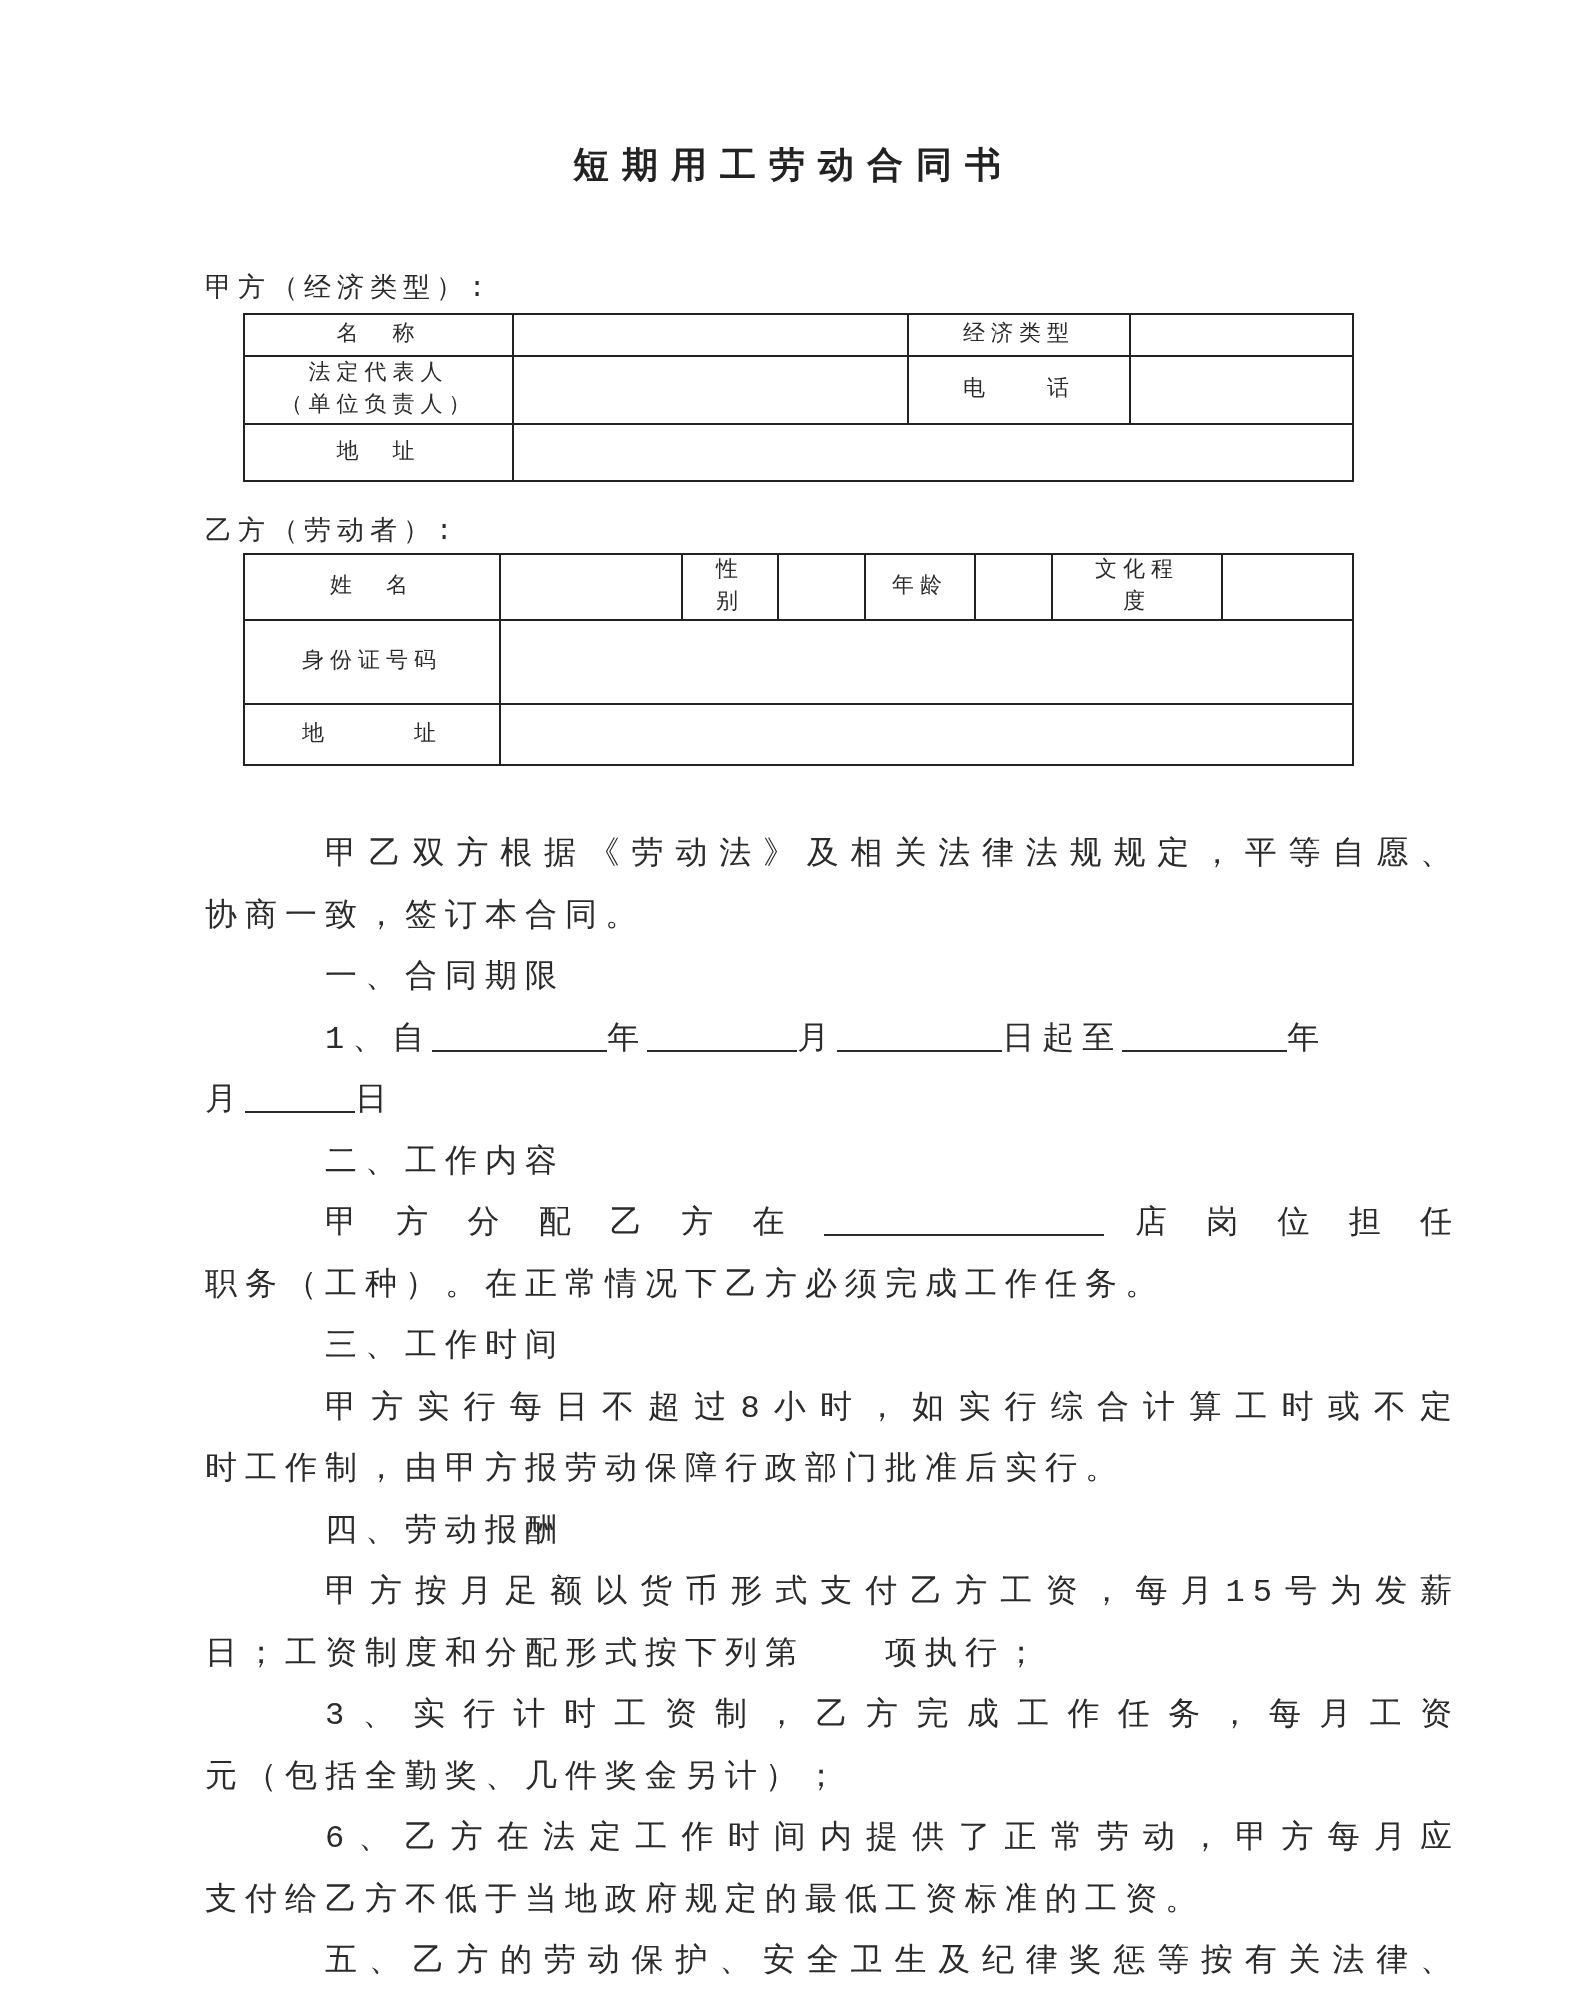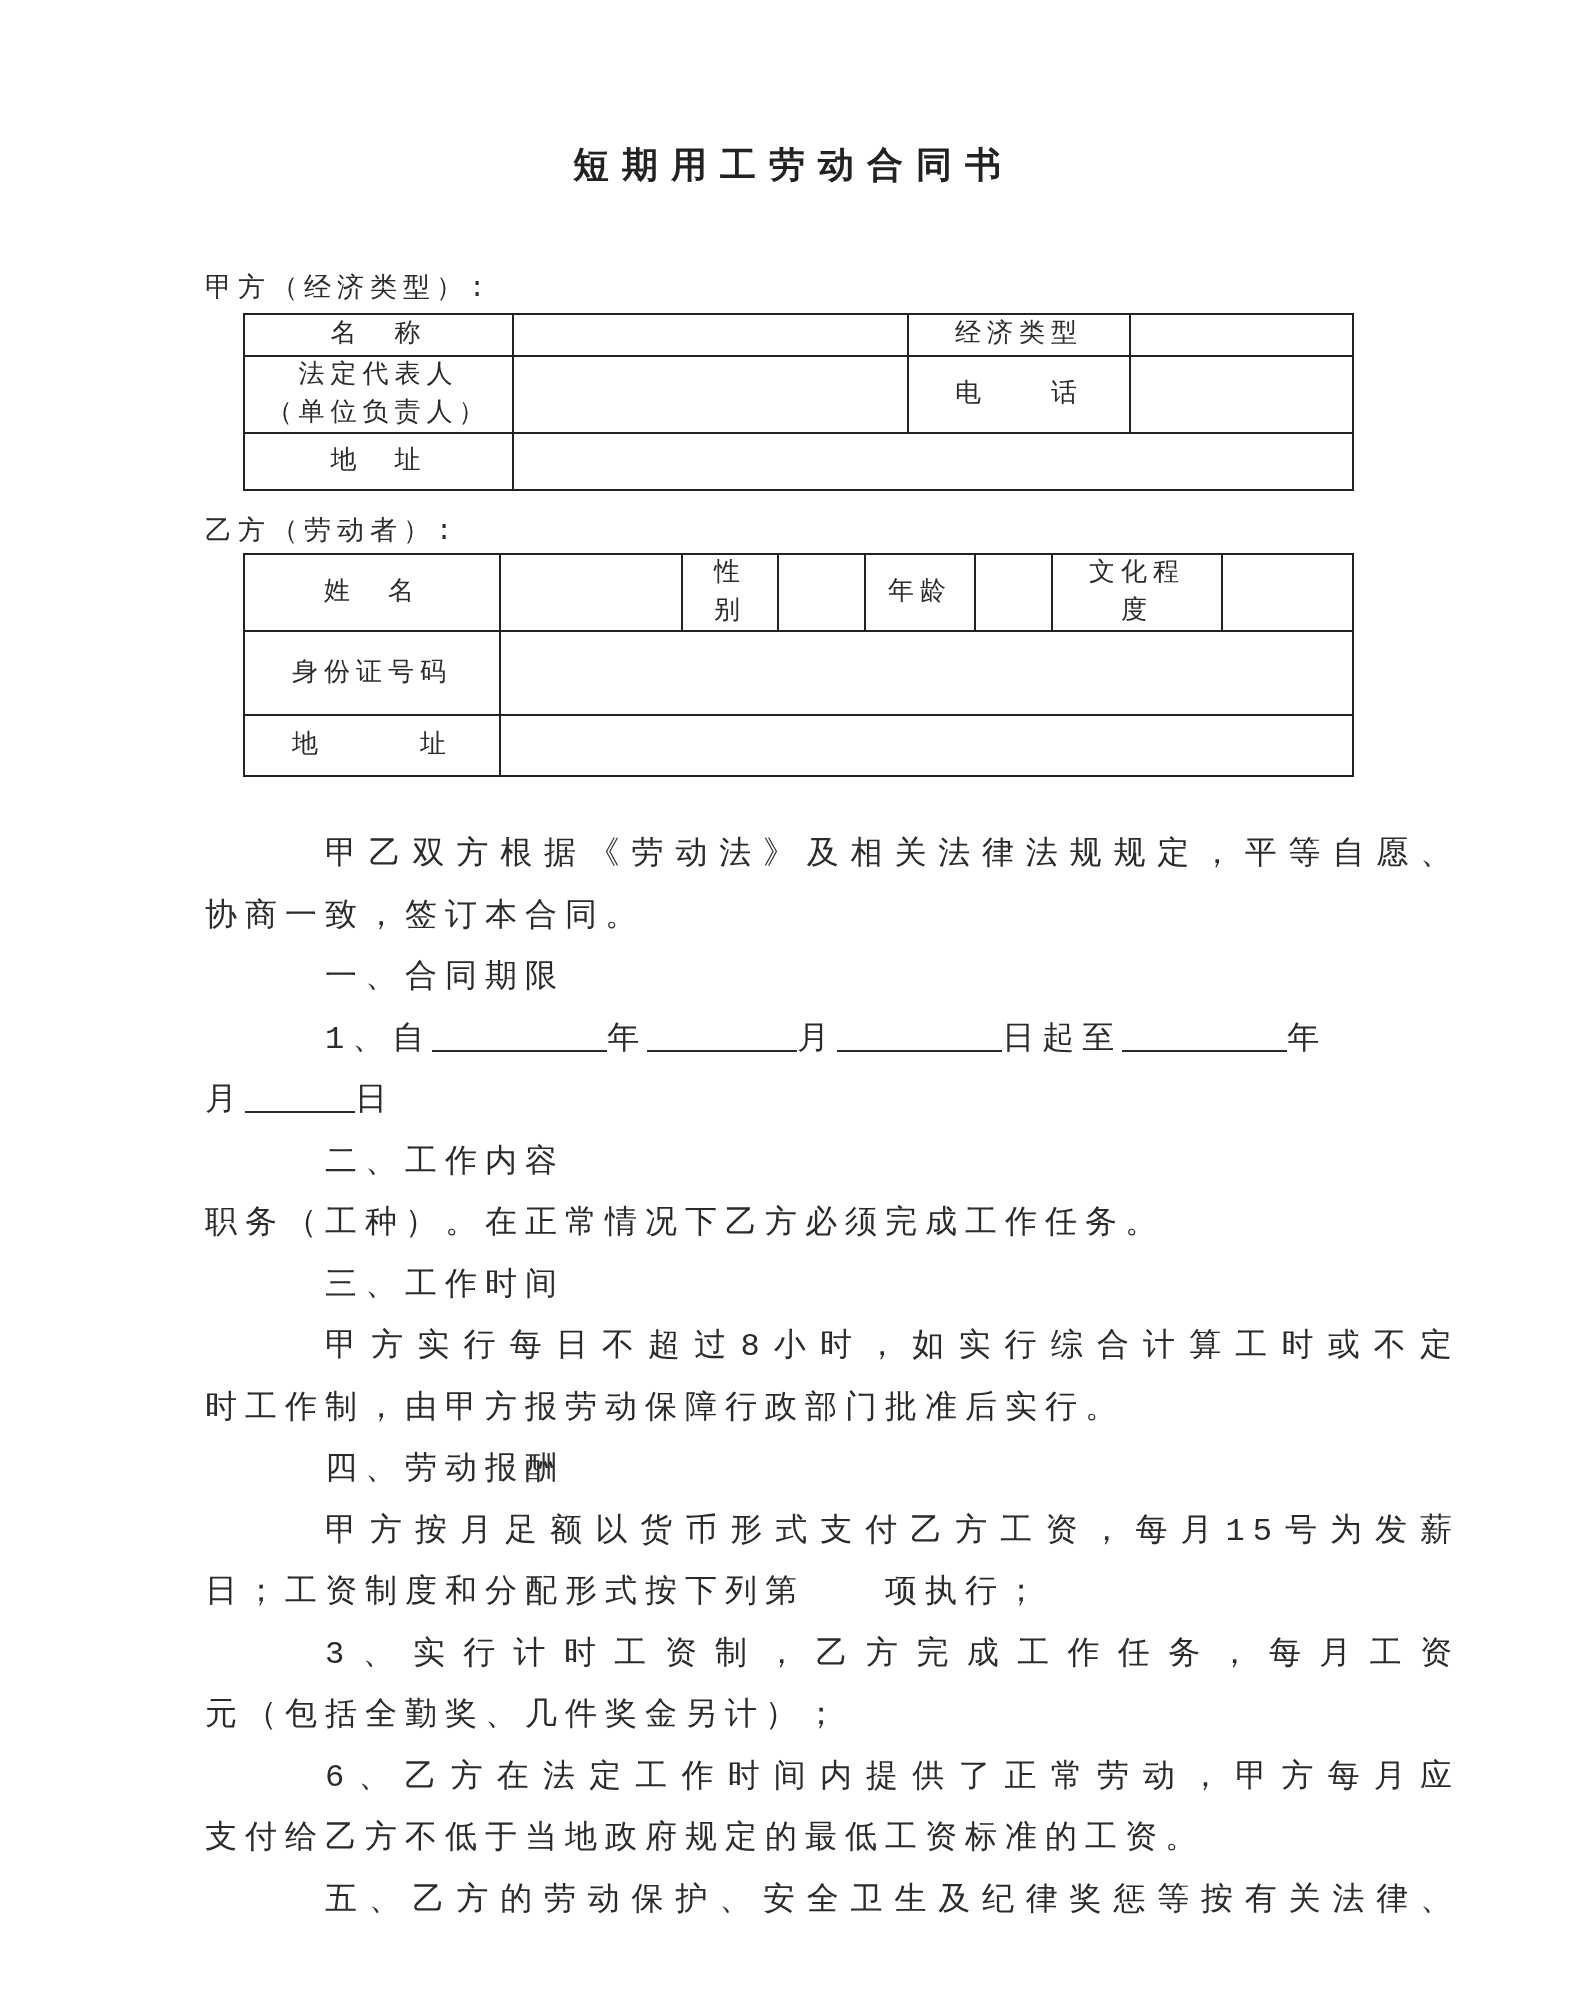--- a/index.html
+++ b/index.html
@@ -22,21 +22,21 @@
     position:absolute;left:205px;
     font-size:27px;letter-spacing:6px;color:#2b2b2b;
     white-space:nowrap;
   }
   .label-a{top:269px;}
   .label-b{top:512px;}
   table.form{
     position:absolute;left:243px;
     border-collapse:collapse;
     table-layout:fixed;
-    font-size:26px;letter-spacing:6px;color:#2b2b2b;
+    font-size:22px;letter-spacing:6px;color:#2b2b2b;
   }
   .table-a{top:313px;width:1109px;}
   .table-b{top:553px;width:1109px;}
   table.form td{
     border:2px solid #222;
     text-align:center;vertical-align:middle;
     padding:0;
     line-height:1.45;
     overflow:hidden;
   }
@@ -145,20 +145,21 @@
   </tbody>
     </table>
 
   <div class="body-text">
       <div class="line indent stretch"><span>甲乙双方根据《劳动法》及相关法律法规规定，平等自愿、</span></div>
       <div class="line"><span>协商一致，签订本合同。</span></div>
       <div class="line indent"><span>一、合同期限</span></div>
       <div class="line indent"><span>1、自</span><span class="blank" style="width: 175px;"></span><span>年</span><span class="blank" style="width: 150px;"></span><span>月</span><span class="blank" style="width: 165px;"></span><span>日起至</span><span class="blank" style="width: 165px;"></span><span>年</span></div>
       <div class="line"><span>月</span><span class="blank" style="width: 110px;"></span><span>日</span></div>
       <div class="line indent"><span>二、工作内容</span></div>
+      <div class="line indent stretch"><span>甲方分配乙方在</span><span class="blank" style="width: 280px;"></span><span>店岗位担任</span></div>
       <div class="line"><span>职务（工种）。在正常情况下乙方必须完成工作任务。</span></div>
       <div class="line indent"><span>三、工作时间</span></div>
       <div class="line indent stretch"><span>甲方实行每日不超过8小时，如实行综合计算工时或不定</span></div>
       <div class="line"><span>时工作制，由甲方报劳动保障行政部门批准后实行。</span></div>
       <div class="line indent"><span>四、劳动报酬</span></div>
       <div class="line indent stretch"><span>甲方按月足额以货币形式支付乙方工资，每月15号为发薪</span></div>
       <div class="line"><span>日；工资制度和分配形式按下列第</span><span class="gap" style="width: 80px;"></span><span>项执行；</span></div>
       <div class="line indent stretch"><span>3、实行计时工资制，乙方完成工作任务，每月工资</span></div>
       <div class="line"><span>元（包括全勤奖、几件奖金另计）；</span></div>
       <div class="line indent stretch"><span>6、乙方在法定工作时间内提供了正常劳动，甲方每月应</span></div>

